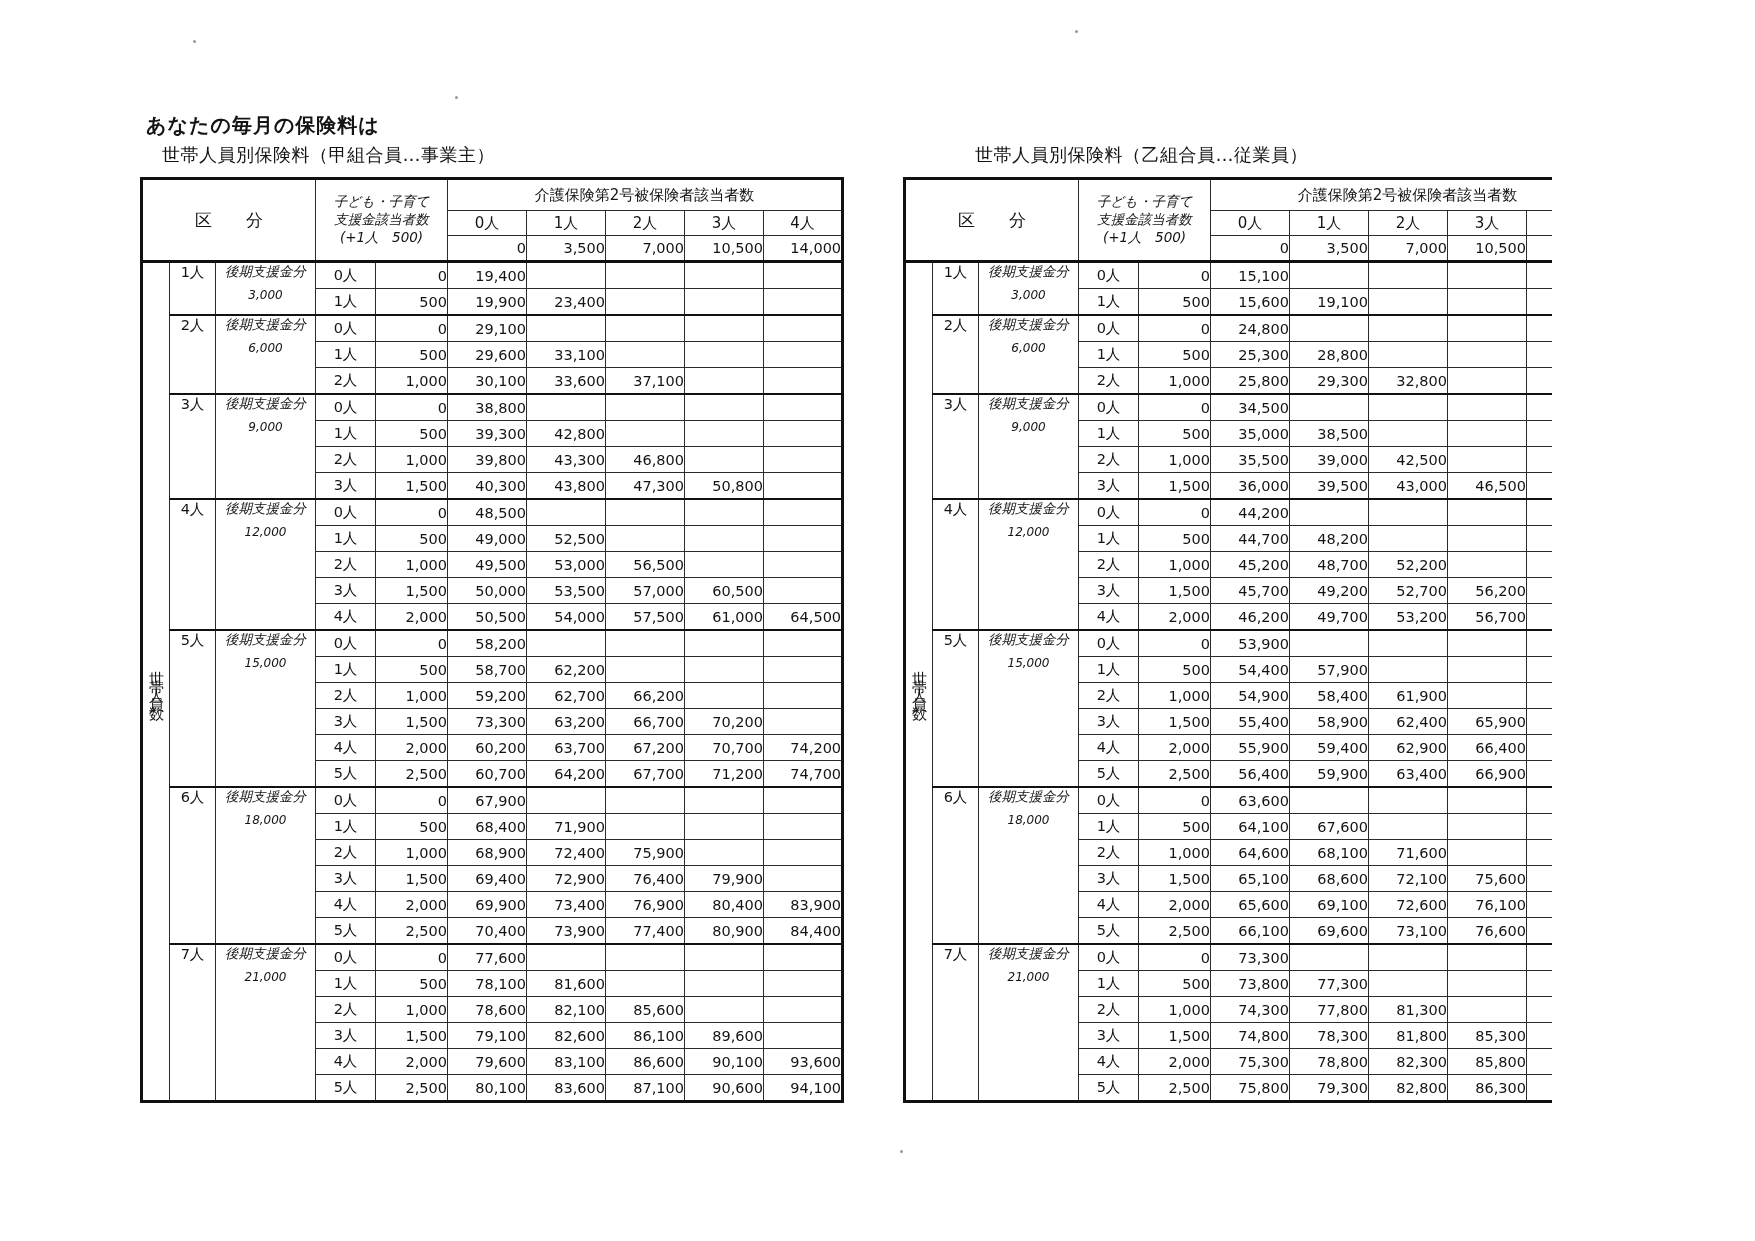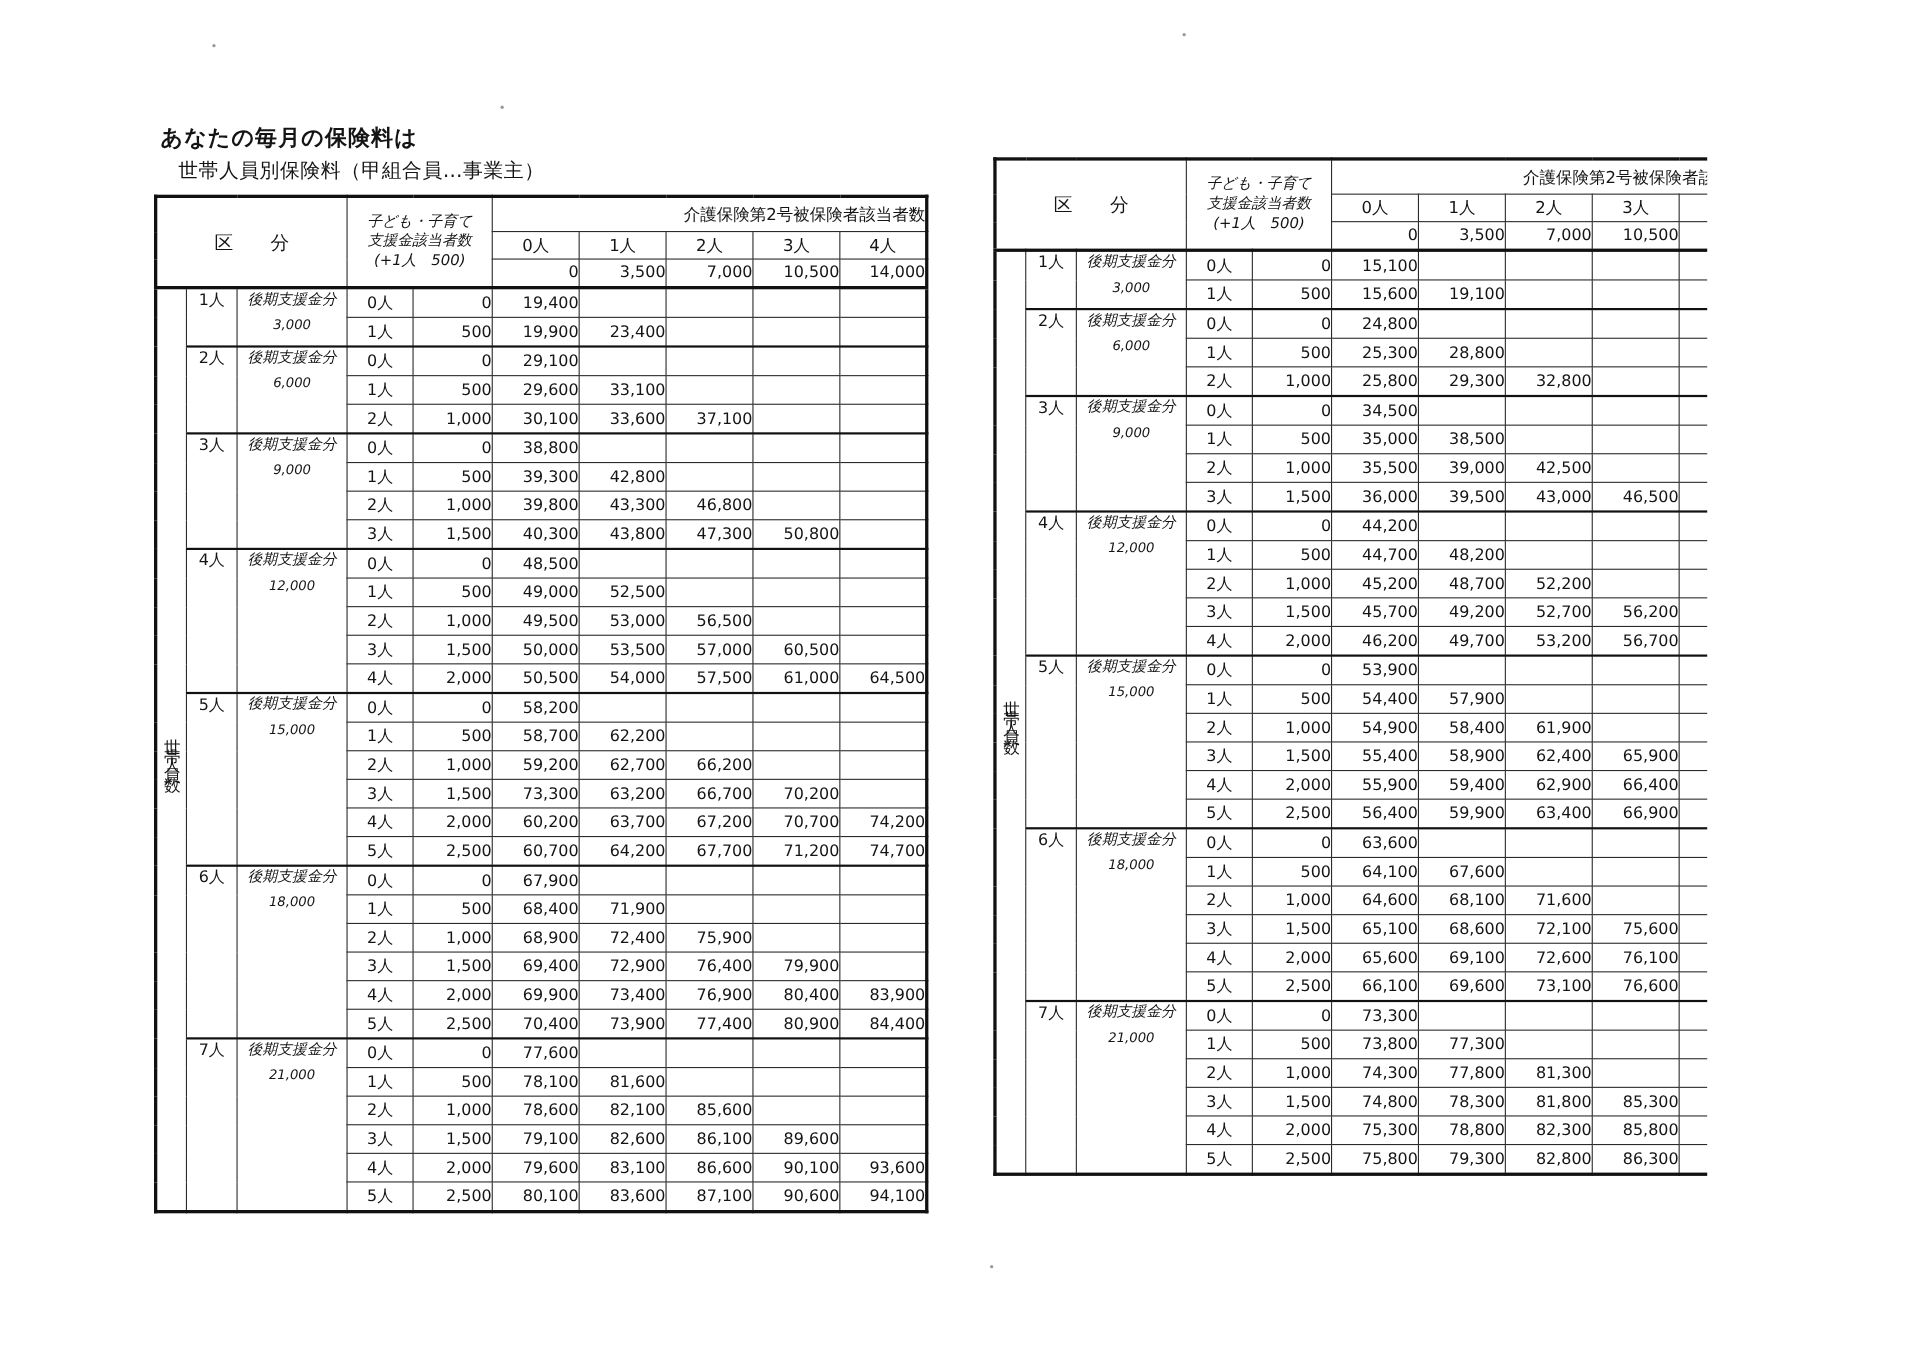--- a/index.html
+++ b/index.html
@@ -28,21 +28,21 @@
   }
   table.premium th,table.premium td{
     border:1px solid #2b2b2b;
     overflow:hidden;white-space:nowrap;
     padding:0;
   }
   thead{border-bottom:3px solid #111;}
   thead th{font-weight:normal;}
   .kubun-header{font-size:17px;text-align:center;}
   .child-header{font-size:13.5px;line-height:1.32;text-align:center;font-style:italic;}
-  .kaigo-header{height:30px;font-size:15px;text-align:right;}
+  .kaigo-header{height:30px;font-size:15px;text-align:center;}
   .care-count-th{height:24px;font-size:15px;text-align:center;}
   .care-amount-th{height:24px;font-size:14.5px;text-align:right;padding-right:8px;}
 
   tbody td{height:25px;font-size:14.5px;}
   tr.group-first{border-top:2px solid #111;}
   .side-cell{
     writing-mode:vertical-rl;text-orientation:upright;
     letter-spacing:9px;text-align:center;font-size:15px;
   }
   .members-cell{vertical-align:top;text-align:center;padding-top:3px;font-size:14.5px;}
@@ -425,20 +425,21 @@
             <td class="value-cell">83,600</td>
             <td class="value-cell">87,100</td>
             <td class="value-cell">90,600</td>
             <td class="value-cell">94,100</td>
           </tr>
         </tbody>
     </table>
   </section>
 
   <section class="table-block block-b">
+    <div class="subtitle">世帯人員別保険料（乙組合員…従業員）</div>
     <table class="premium">
       <colgroup>
         <col style="width:28px">
           <col style="width:46px">
           <col style="width:100px">
         <col style="width:60px">
           <col style="width:72px">
         <col style="width:79px">
           <col style="width:79px">
           <col style="width:79px">

